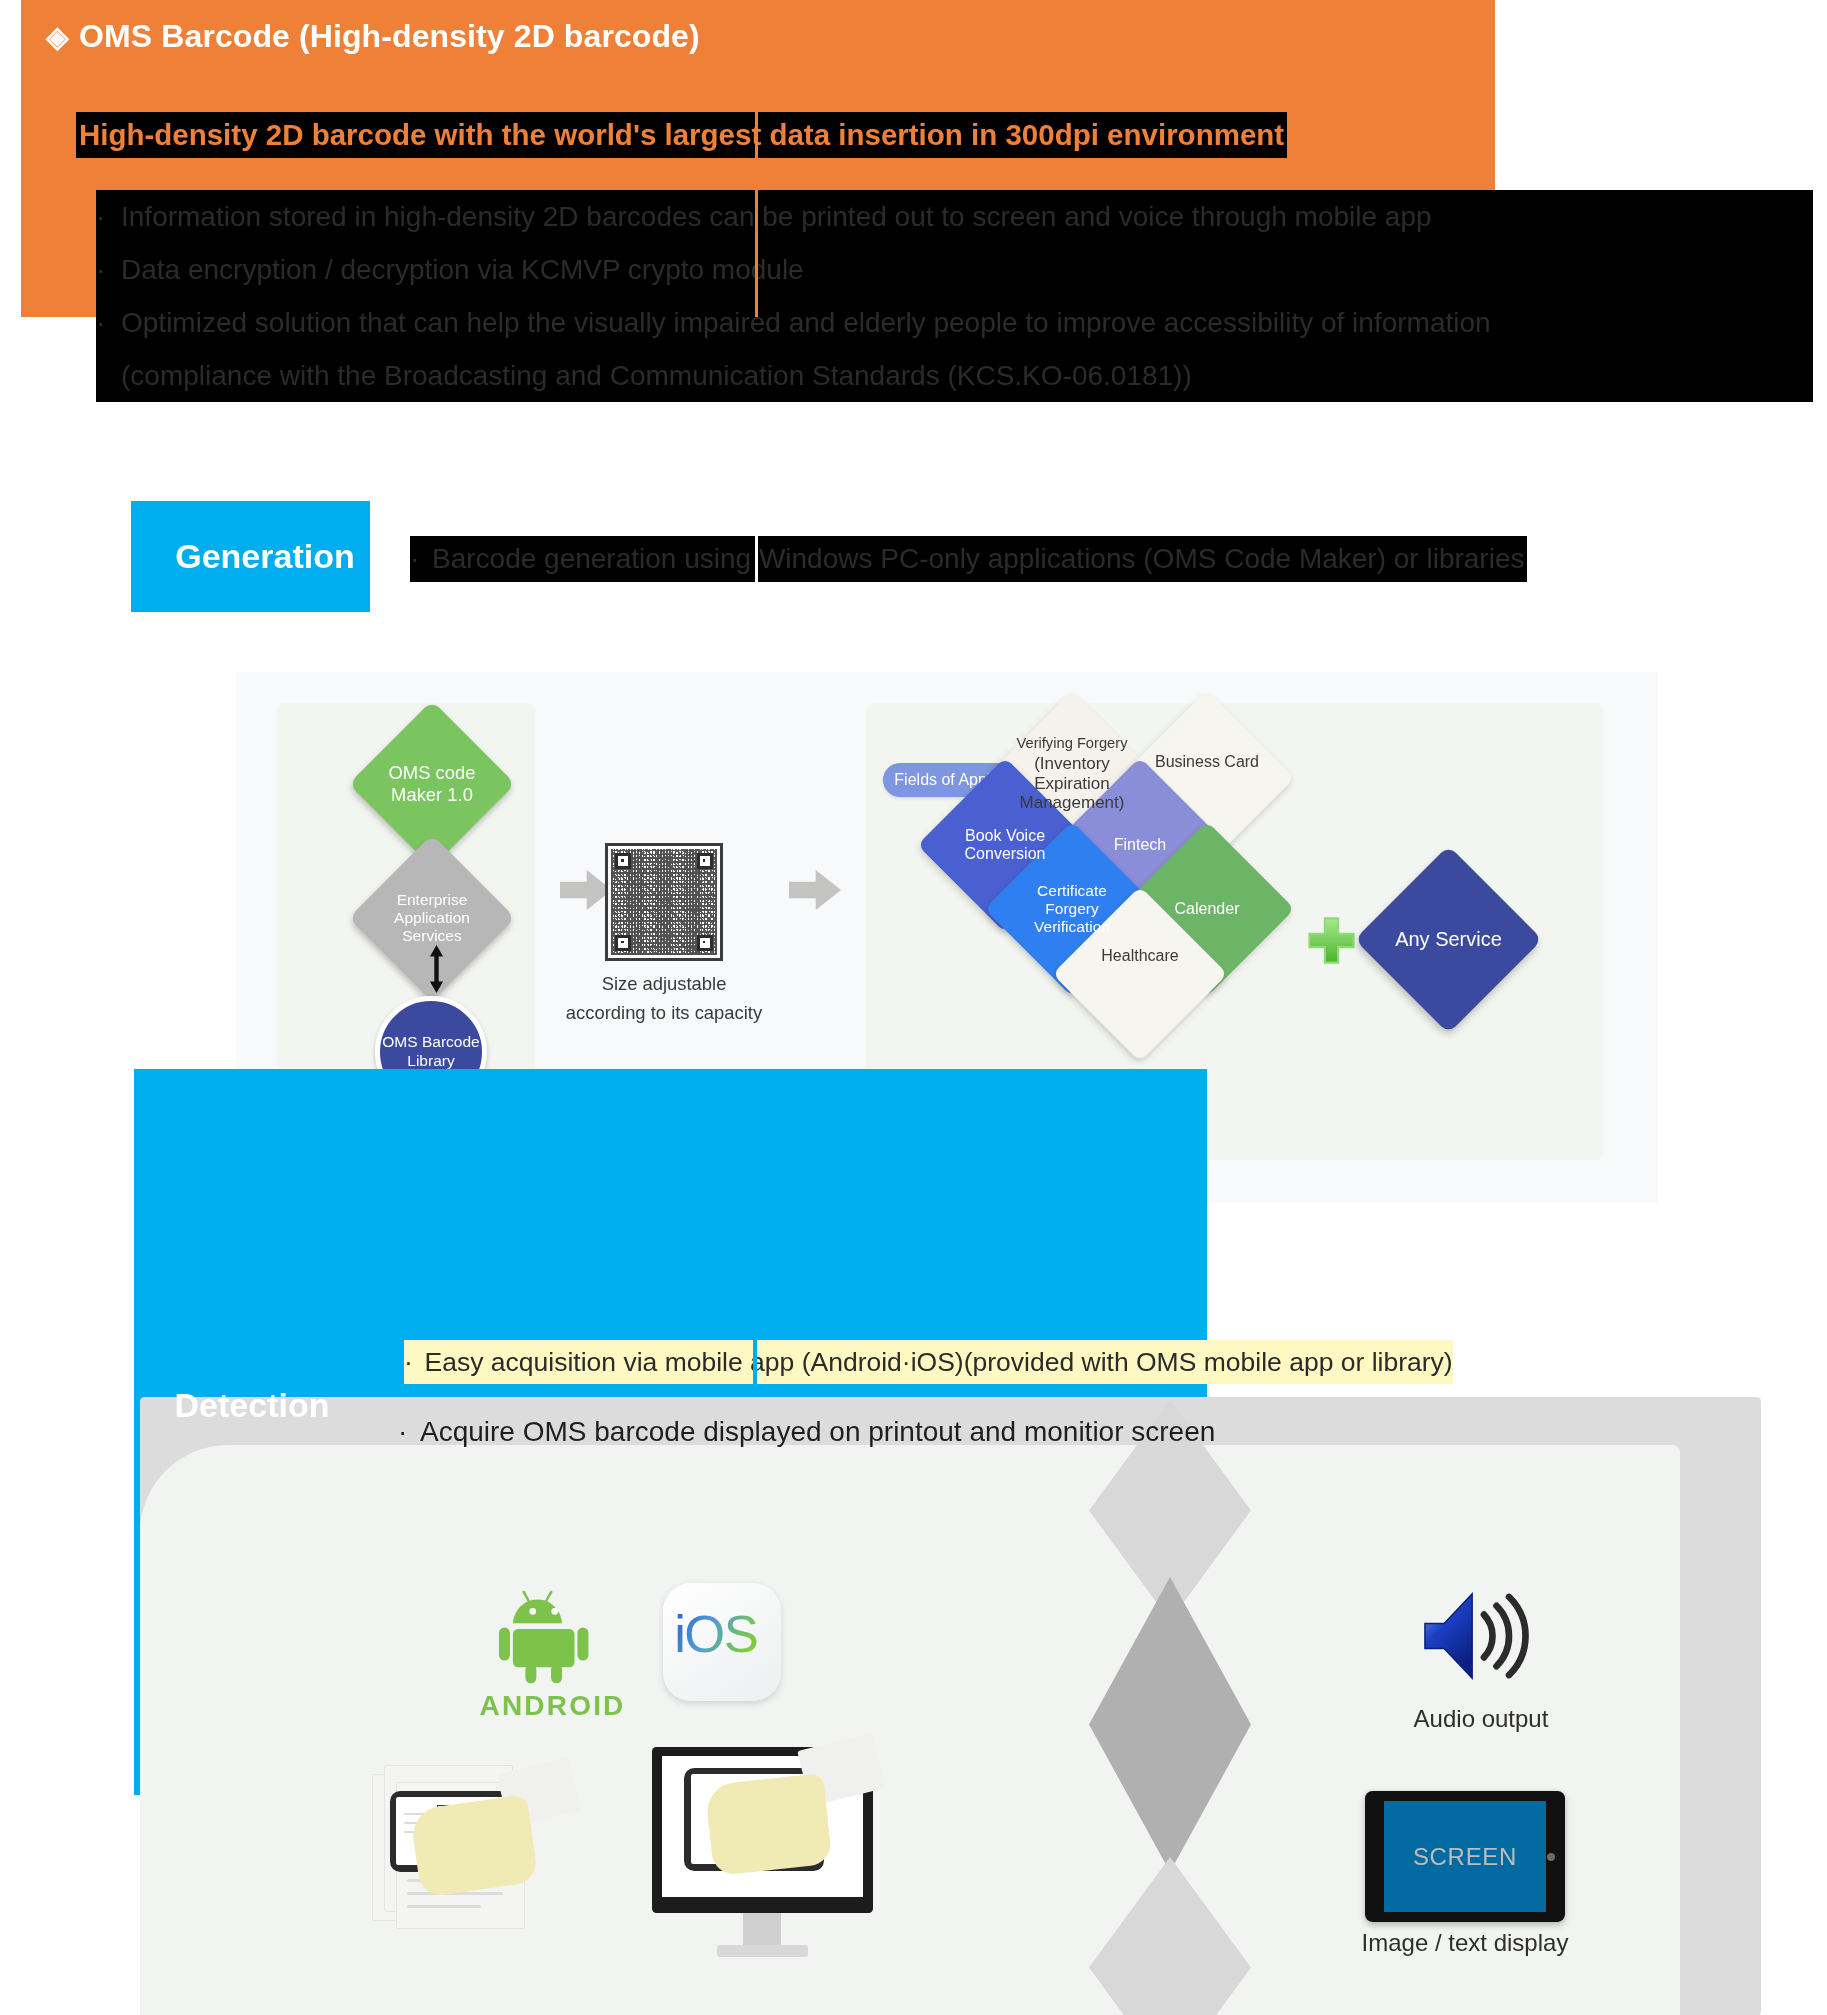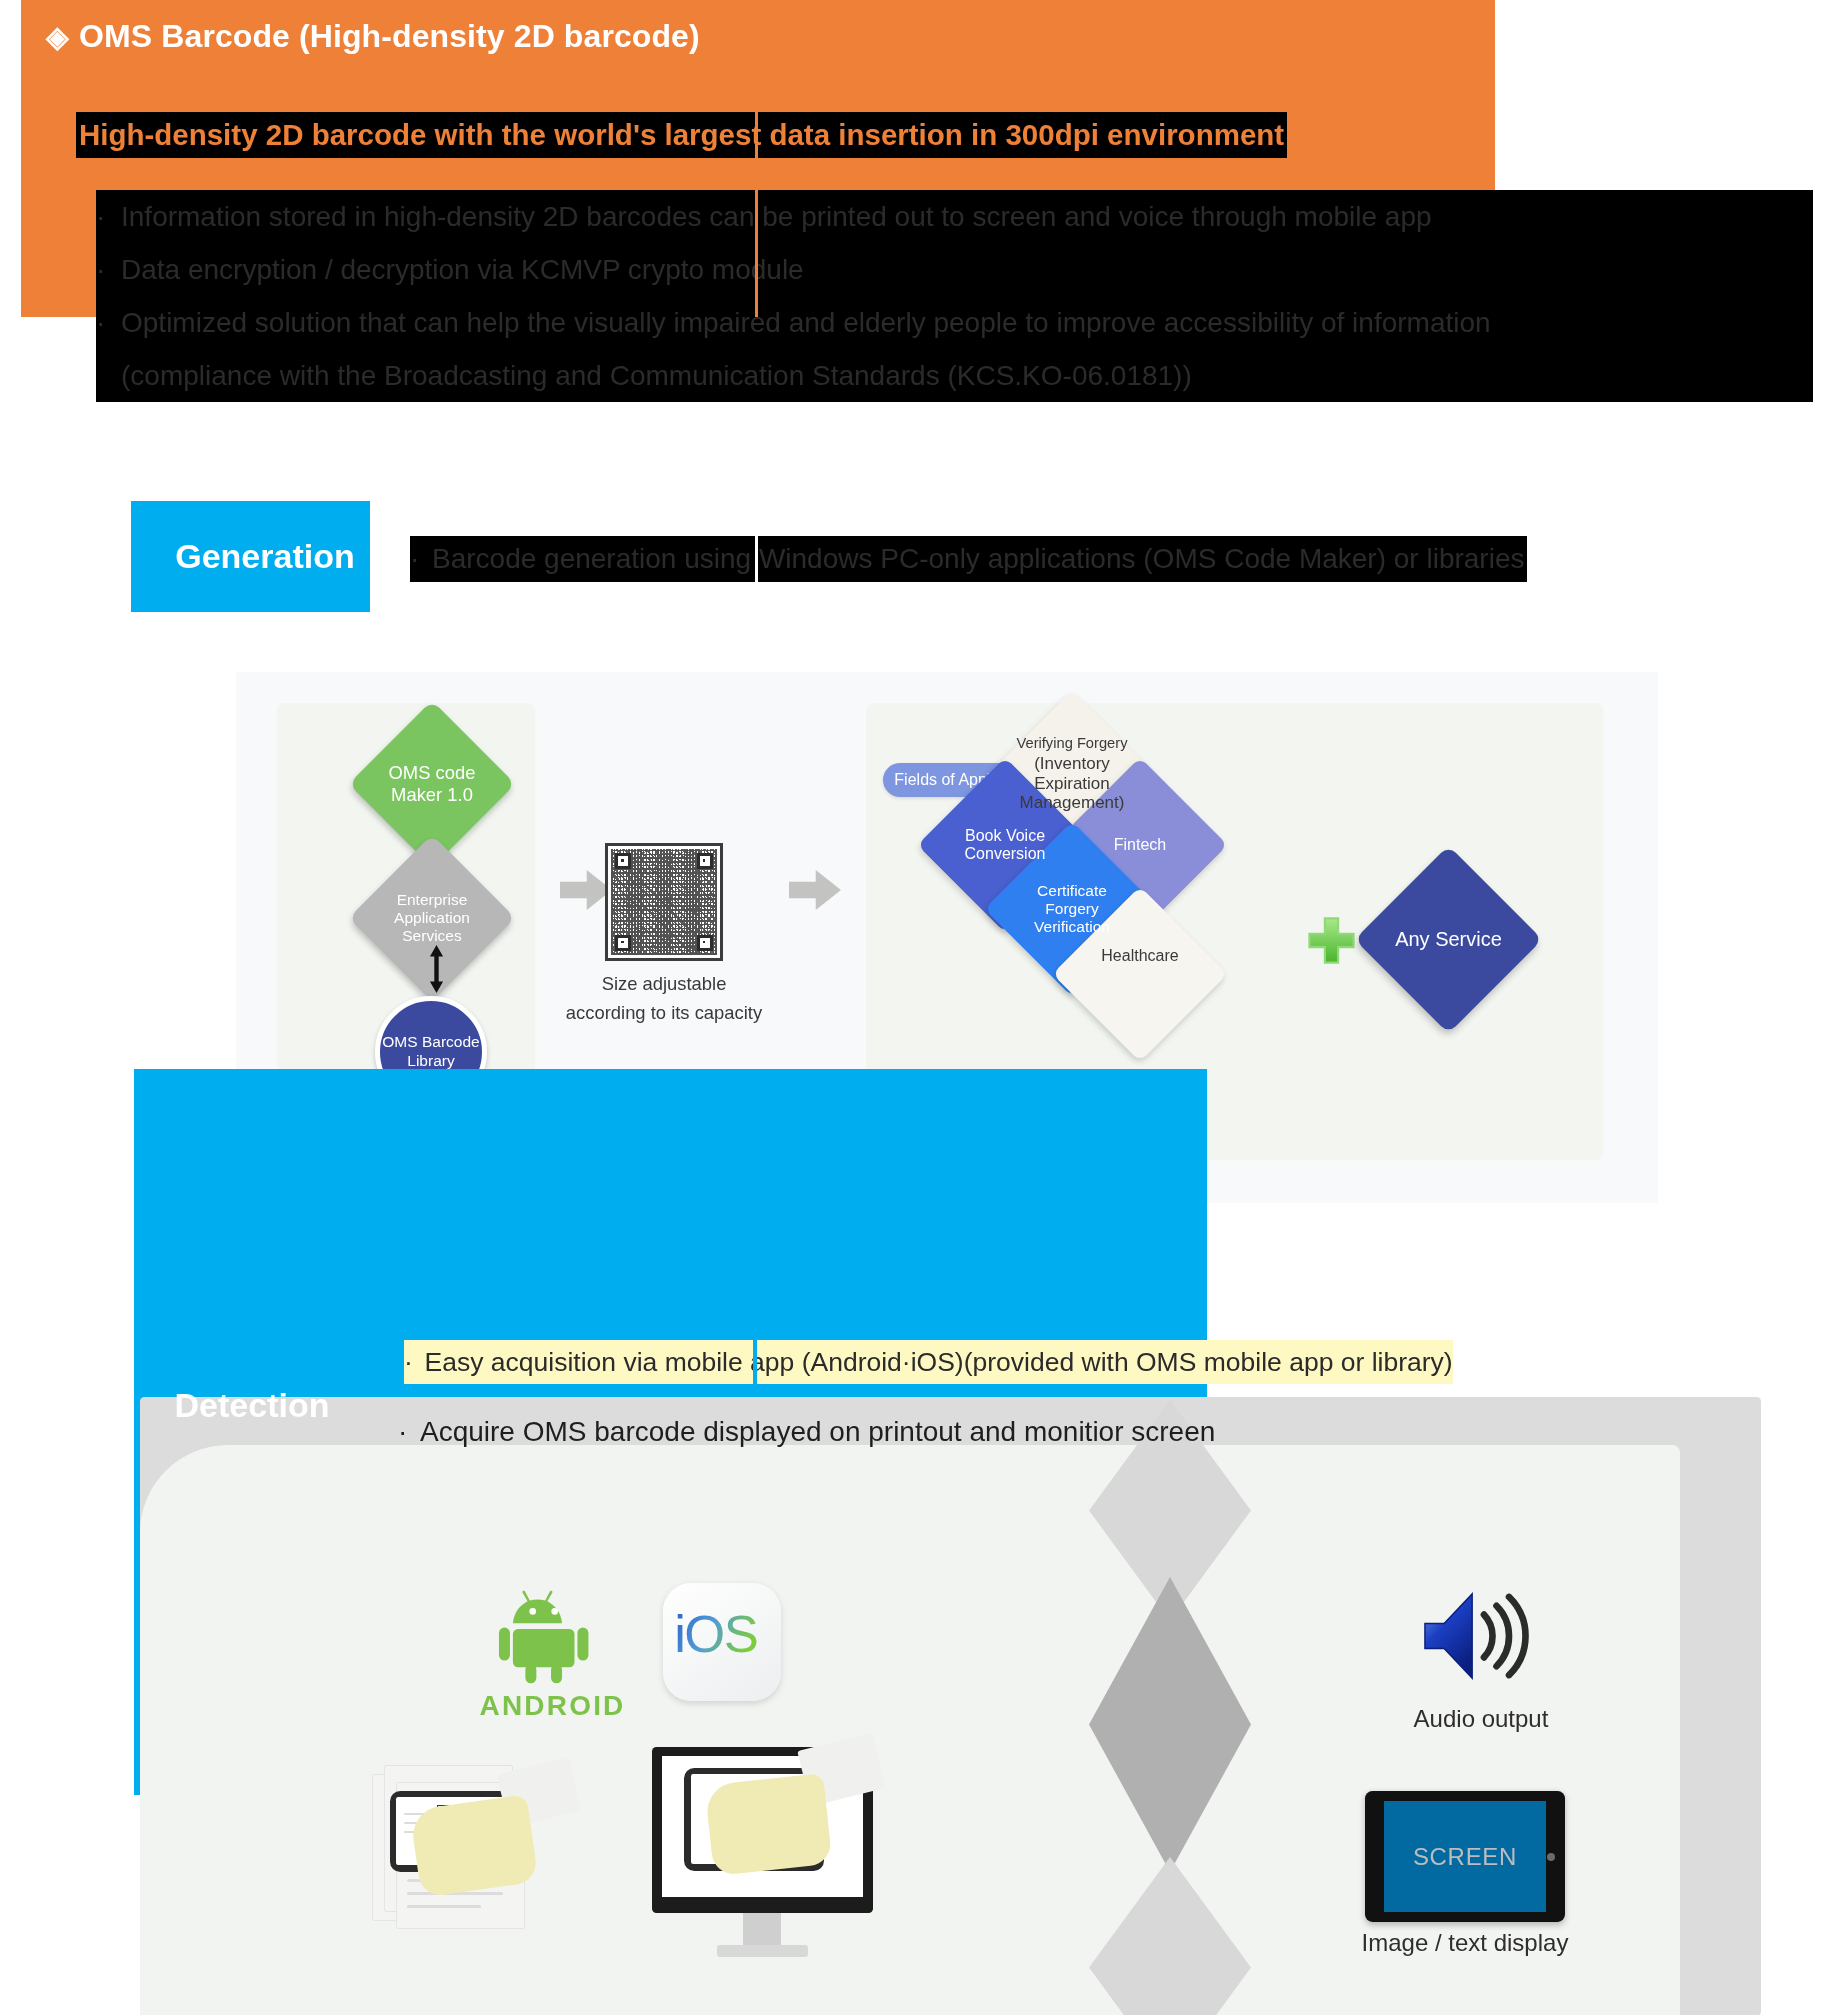--- a/index.html
+++ b/index.html
@@ -366,36 +366,44 @@
     </div>
 
     <div class="fd" style="left:144px; top:13.3px;">
       <div class="sq" style="background:#f4f2ea;"></div>
       <div class="lbl" style="flex-direction:column; color:#3a3a3a; font-size:14.7px; padding-top:19px; justify-content:flex-start;">
         <span>Verifying Forgery</span>
         <span style="font-size:17px; margin-top:2.2px; line-height:1.15;">(Inventory Expiration Management)</span>
       </div>
     </div>
 
+    <div class="fd" style="left:279px; top:13.3px;">
+      <div class="sq" style="background:#f7f5f0;"></div>
+      <div class="lbl" style="color:#3a3a3a; font-size:16px; align-items:flex-start; padding-top:37px;">Business Card</div>
+    </div>
 
     <div class="fd" style="left:77px; top:80px;">
       <div class="sq" style="background:#4a5fd0;"></div>
       <div class="lbl" style="color:#fff; font-size:16px;">Book Voice Conversion</div>
     </div>
 
     <div class="fd" style="left:212px; top:80px;">
       <div class="sq" style="background:#8a8ed8;"></div>
       <div class="lbl" style="color:#fff; font-size:16px;">Fintech</div>
     </div>
 
     <div class="fd" style="left:144px; top:144px;">
       <div class="sq" style="background:#2f7ff0;"></div>
       <div class="lbl" style="color:#fff; font-size:15.5px;">Certificate Forgery Verification</div>
     </div>
 
+    <div class="fd" style="left:279px; top:144px;">
+      <div class="sq" style="background:#6cb566;"></div>
+      <div class="lbl" style="color:#fff; font-size:16px;">Calender</div>
+    </div>
 
     <div class="fd" style="left:212px; top:209px;">
       <div class="sq" style="background:#f7f5f0;"></div>
       <div class="lbl" style="color:#3a3a3a; font-size:16px; align-items:flex-start; padding-top:35px;">Healthcare</div>
     </div>
 
     <svg class="plus-icon" viewBox="0 0 64 64">
       <defs>
         <linearGradient id="pg" x1="0" y1="0" x2="0" y2="1">
           <stop offset="0" stop-color="#a8e88a"></stop>

